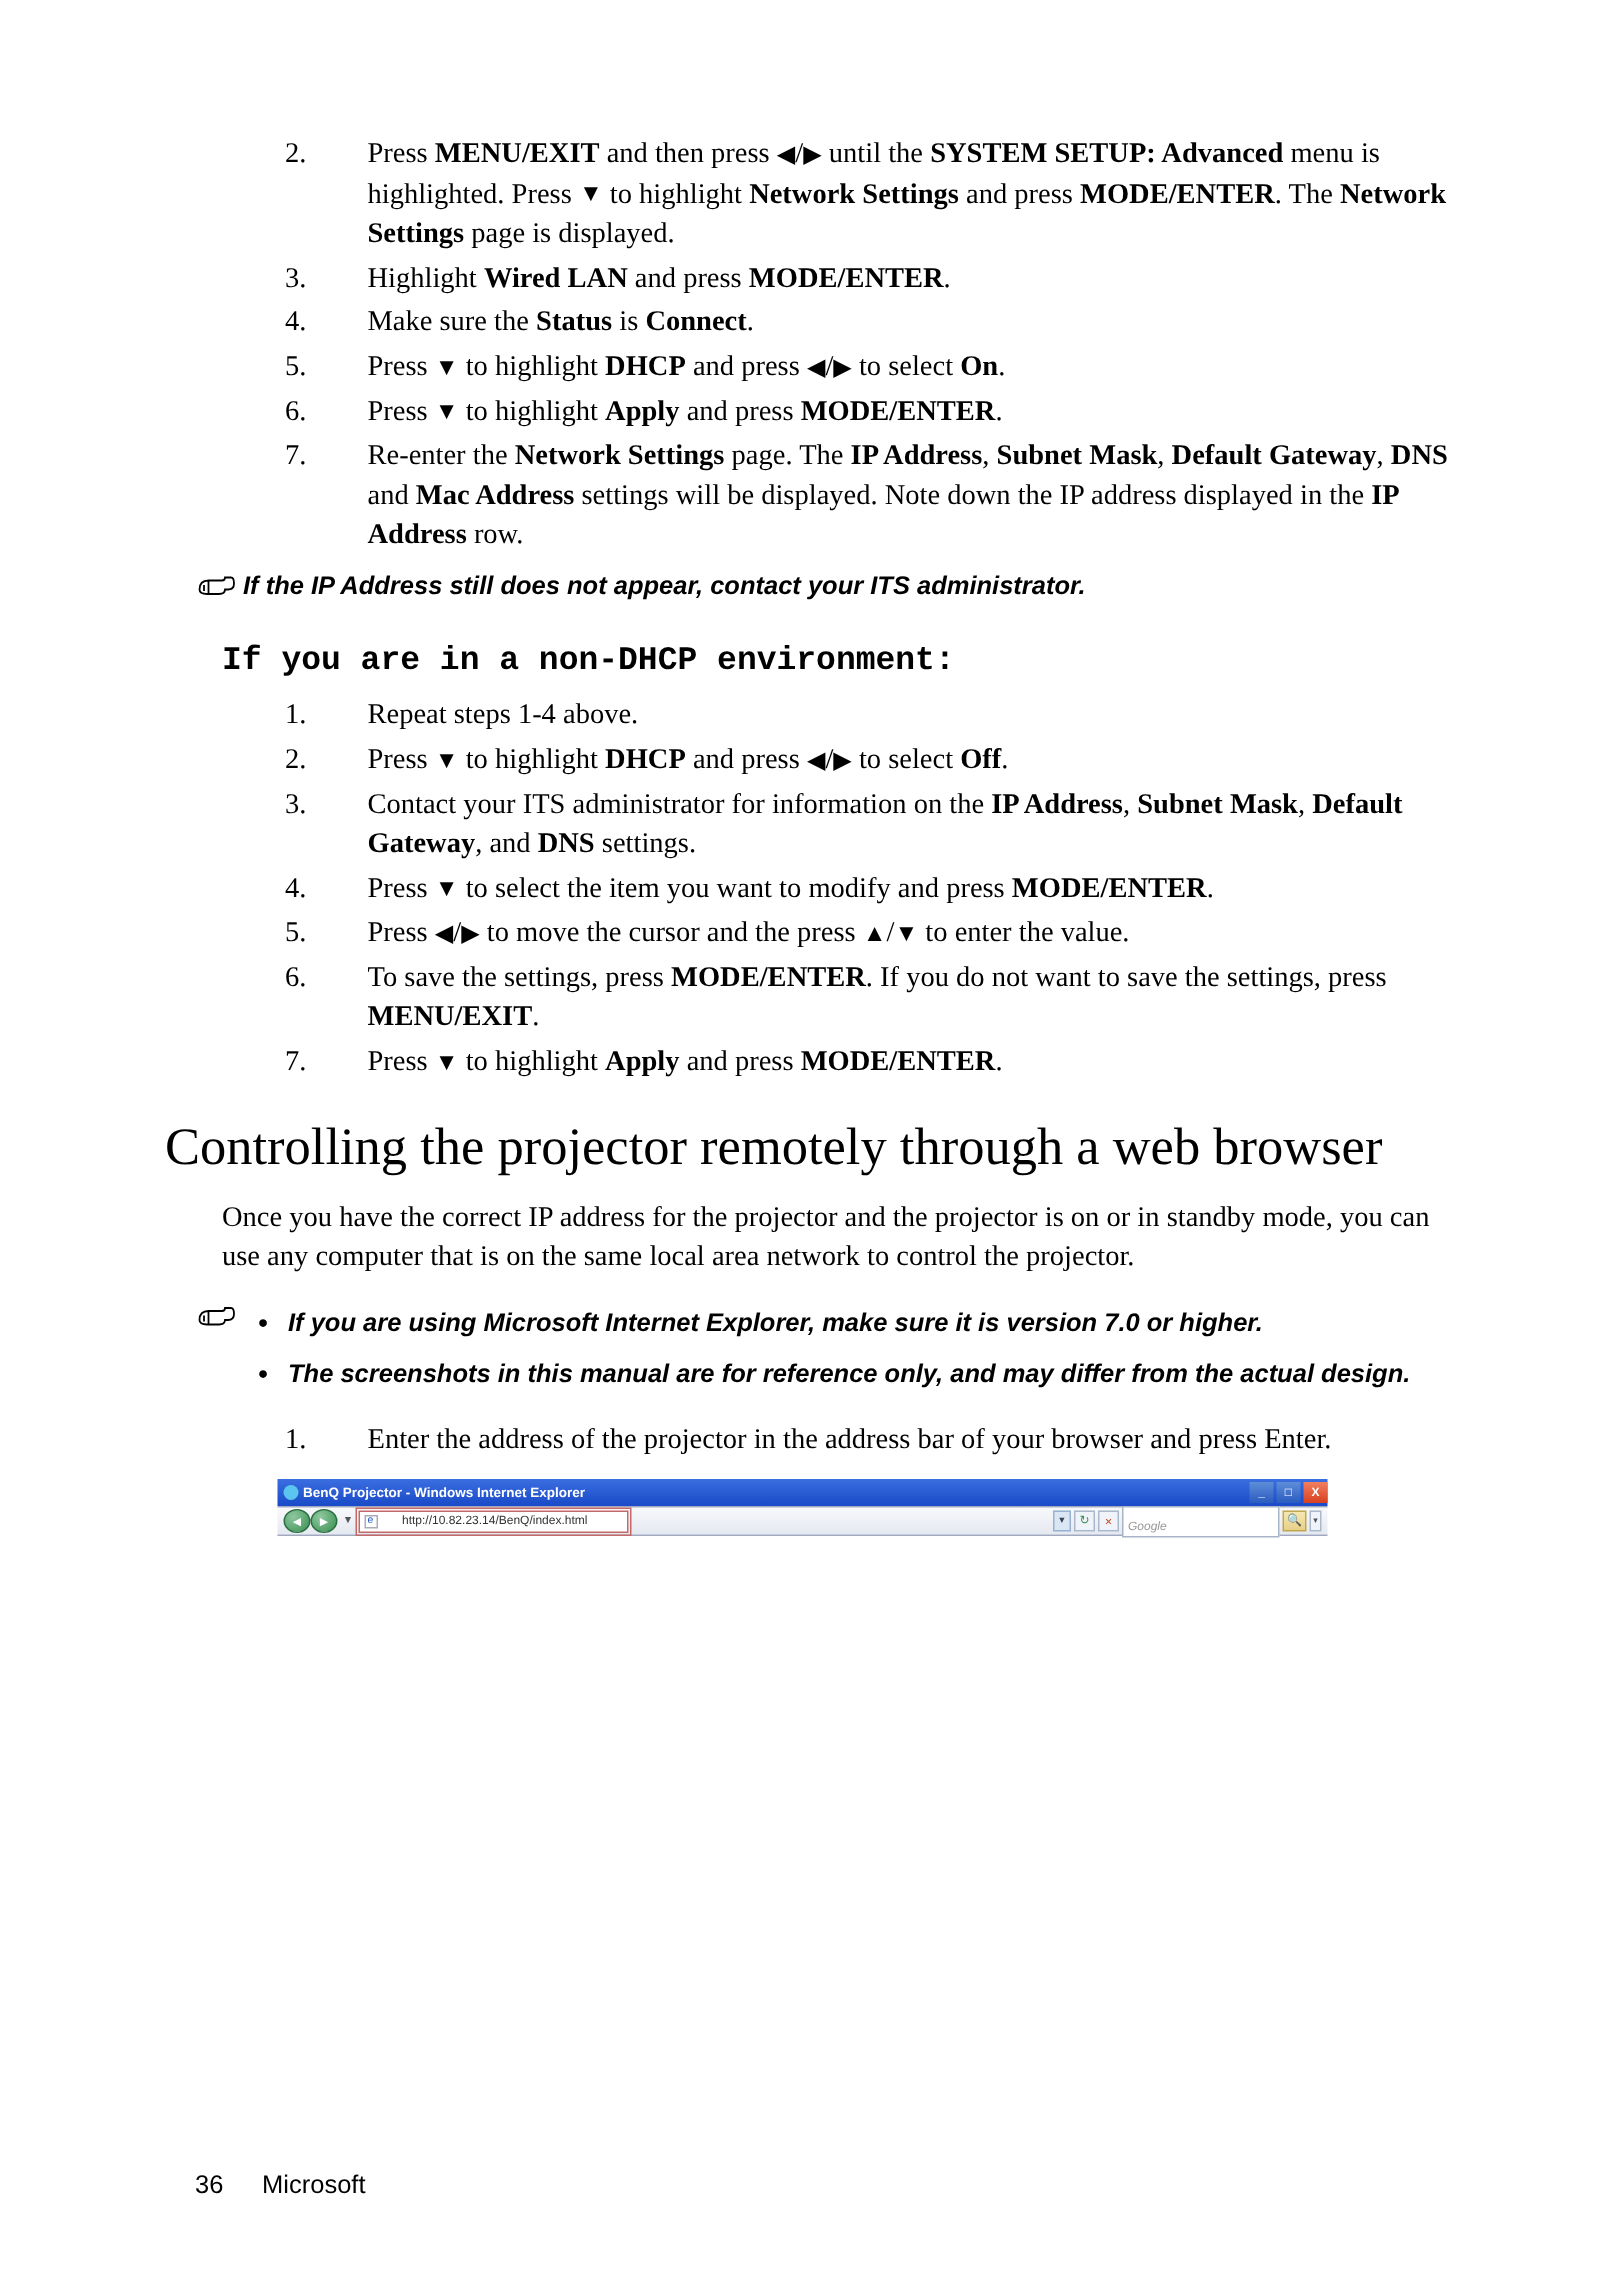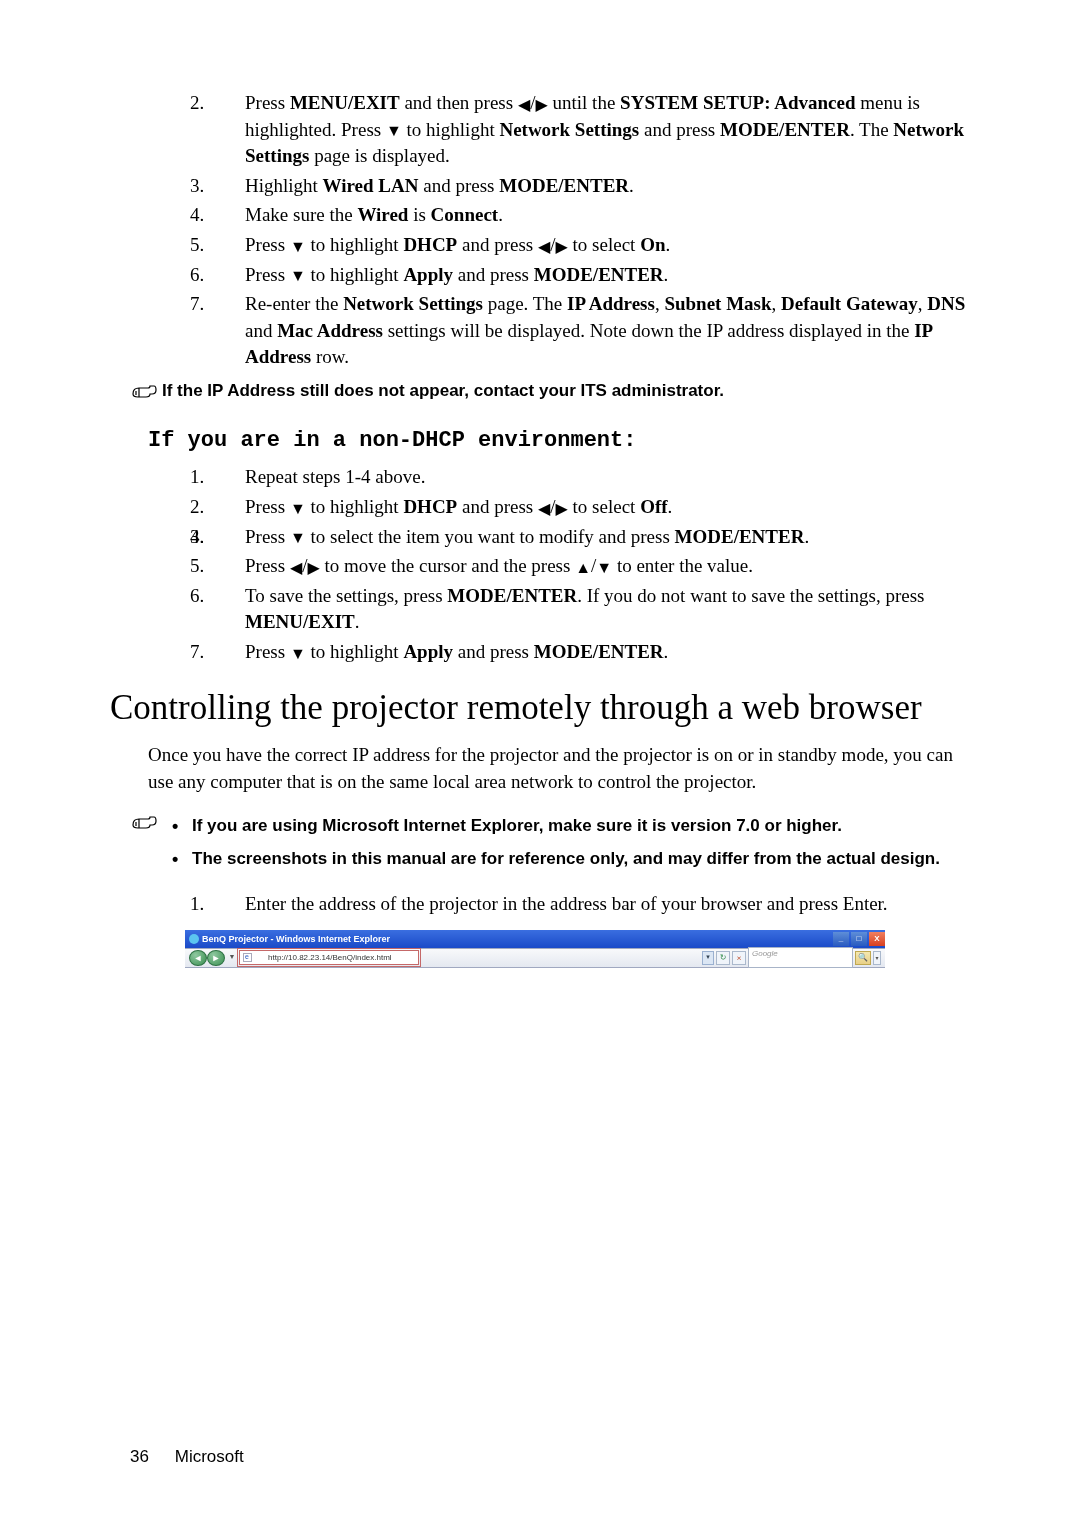--- a/index.html
+++ b/index.html
@@ -12,21 +12,21 @@
       width: 1080px;
       height: 1529px;
       position: relative;
       padding: 90px 110px 60px 130px;
     }
     .content-indent { margin-left: 60px; }
     ol { list-style: none; }
     ol li { position: relative; padding-left: 55px; margin-bottom: 3px; }
     ol li .num { position: absolute; left: 0; top: 0; }
     .arrow { font-family: Arial, sans-serif; font-size: 16px; display: inline-block; vertical-align: middle; line-height: 1; }
-    .note-row { display: flex; align-items: flex-start; margin-top: 8px; margin-bottom: 10px; }
+    .note-row { display: flex; align-items: flex-start; margin-top: 8px; margin-bottom: 10px; font-style: italic; }
     .note-icon { width: 30px; flex-shrink: 0; margin-right: 2px; margin-top: 2px; }
     .note-icon svg { width: 28px; height: 18px; }
     .note-text { font-family: Arial, Helvetica, sans-serif; font-weight: bold; font-size: 17px; flex: 1; }
     .subheading {
       font-family: Liberation Mono, monospace;
       font-weight: bold;
       font-size: 22px;
       margin-top: 18px;
       margin-bottom: 8px;
       margin-left: 18px;
@@ -97,55 +97,55 @@
       outline: 1px solid #c56868;
       outline-offset: 1px;
     }
     .page-icon { width: 9px; height: 9px; background: #fff; border: 1px solid #aab; position: relative; }
     .page-icon::before { content: "e"; position: absolute; font-size: 7px; color: #2a5bc0; left: 1px; top: -2px; }
     .spacer-flex { flex: 1; }
     .search-right { display: flex; align-items: center; gap: 2px; }
     .addr-drop { width: 12px; height: 14px; background: #dbe6f4; border: 1px solid #9ab0d0; font-size: 7px; display:flex; align-items:center; justify-content:center; color:#345; }
     .refresh-btn { width: 14px; height: 14px; border: 1px solid #aab8cc; background: #f0f4fa; font-size: 8px; color: #398f50; display:flex; align-items:center; justify-content:center; }
     .stop-btn { width: 14px; height: 14px; border: 1px solid #aab8cc; background: #f0f4fa; font-size: 9px; color: #c05030; display:flex; align-items:center; justify-content:center; font-weight:bold; }
-    .search-box { width: 105px; height: 21px; background: #fff; border: 1px solid #a8b4c8; font-family: Tahoma, Arial; font-size: 8px; color: #999; padding: 0 3px; font-style: italic; display:flex; align-items:flex-start; }
+    .search-box { width: 105px; height: 21px; background: #fff; border: 1px solid #a8b4c8; font-family: Tahoma, Arial; font-size: 8px; color: #999; padding: 0 3px; font-style: italic; display:flex; align-items:flex-end; }
     .go-btn { width: 16px; height: 14px; background: linear-gradient(#f4e8b0,#e8d088); border: 1px solid #c0a850; display:flex; align-items:center; justify-content:center; font-size:8px; color:#555; }
     .go-drop { width: 8px; height: 14px; border: 1px solid #aab8cc; background: #f0f4fa; font-size: 6px; display:flex; align-items:center; justify-content:center; color:#555; }
     .footer { position: absolute; bottom: 60px; left: 130px; font-family: Arial, Helvetica, sans-serif; font-size: 17px; }
     .footer-page { display: inline-block; width: 40px; }
   </style>
 </head>
 <body>
 
 <div>
 
   <ol class="content-indent" id="ol1">
       <li><span class="num">2.</span><span>Press <b>MENU/EXIT</b> and then press <span class="arrow">◀</span>/<span class="arrow">▶</span> until the <b>SYSTEM SETUP: Advanced</b> menu is highlighted. Press <span class="arrow">▼</span> to highlight <b>Network Settings</b> and press <b>MODE/ENTER</b>. The <b>Network Settings</b> page is displayed.</span></li>
       <li><span class="num">3.</span><span>Highlight <b>Wired LAN</b> and press <b>MODE/ENTER</b>.</span></li>
-      <li><span class="num">4.</span><span>Make sure the <b>Wired</b> is <b>Connect</b>.</span></li>
+      <li><span class="num">4.</span><span>Make sure the <b>Status</b> is <b>Connect</b>.</span></li>
       <li><span class="num">5.</span><span>Press <span class="arrow">▼</span> to highlight <b>DHCP</b> and press <span class="arrow">◀</span>/<span class="arrow">▶</span> to select <b>On</b>.</span></li>
       <li><span class="num">6.</span><span>Press <span class="arrow">▼</span> to highlight <b>Apply</b> and press <b>MODE/ENTER</b>.</span></li>
       <li><span class="num">7.</span><span>Re-enter the <b>Network Settings</b> page. The <b>IP Address</b>, <b>Subnet Mask</b>, <b>Default Gateway</b>, <b>DNS</b> and <b>Mac Address</b> settings will be displayed. Note down the IP address displayed in the <b>IP Address</b> row.</span></li>
     </ol>
 
   <div class="note-row">
     <span class="note-icon">
       <svg viewBox="0 0 28 18">
           <path d="M3 12 Q3 6 9 6 L18 6 Q20 6 20 4 L24 4 Q26 4 26 8 Q26 12 22 12 L20 12 Q20 15 16 15 L8 15 Q3 15 3 12 Z M6 9 L6 13 M9 6 L9 15" fill="none" stroke="#000" stroke-width="1.2"></path>
         </svg>
     </span>
     <div class="note-text">If the IP Address still does not appear, contact your ITS administrator.</div>
   </div>
 
   <div class="subheading">If you are in a non-DHCP environment:</div>
 
   <ol class="content-indent" id="ol2">
       <li><span class="num">1.</span><span>Repeat steps 1-4 above.</span></li>
       <li><span class="num">2.</span><span>Press <span class="arrow">▼</span> to highlight <b>DHCP</b> and press <span class="arrow">◀</span>/<span class="arrow">▶</span> to select <b>Off</b>.</span></li>
-      <li><span class="num">3.</span></li>
+      <li><span class="num">3.</span><span>Contact your ITS administrator for information on the <b>IP Address</b>, <b>Subnet Mask</b>, <b>Default Gateway</b>, and <b>DNS</b> settings.</span></li>
       <li><span class="num">4.</span><span>Press <span class="arrow">▼</span> to select the item you want to modify and press <b>MODE/ENTER</b>.</span></li>
       <li><span class="num">5.</span><span>Press <span class="arrow">◀</span>/<span class="arrow">▶</span> to move the cursor and the press <span class="arrow">▲</span>/<span class="arrow">▼</span> to enter the value.</span></li>
       <li><span class="num">6.</span><span>To save the settings, press <b>MODE/ENTER</b>. If you do not want to save the settings, press <b>MENU/EXIT</b>.</span></li>
       <li><span class="num">7.</span><span>Press <span class="arrow">▼</span> to highlight <b>Apply</b> and press <b>MODE/ENTER</b>.</span></li>
     </ol>
 
   <h1>Controlling the projector remotely through a web browser</h1>
 
   <p class="content-indent" style="margin-left:18px;">Once you have the correct IP address for the projector and the projector is on or in standby mode, you can use any computer that is on the same local area network to control the projector.</p>
 

